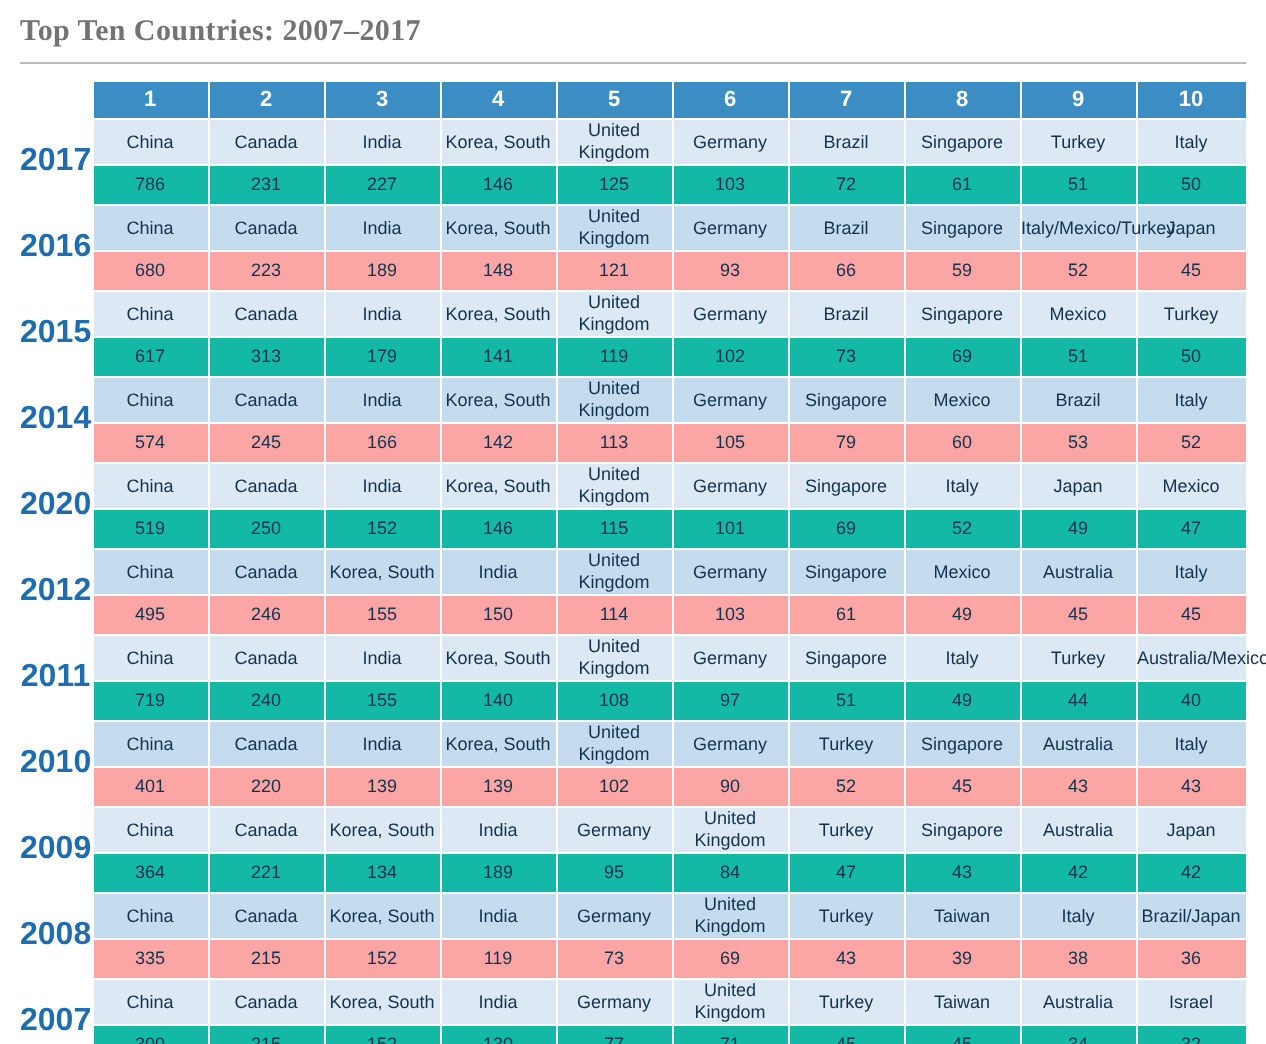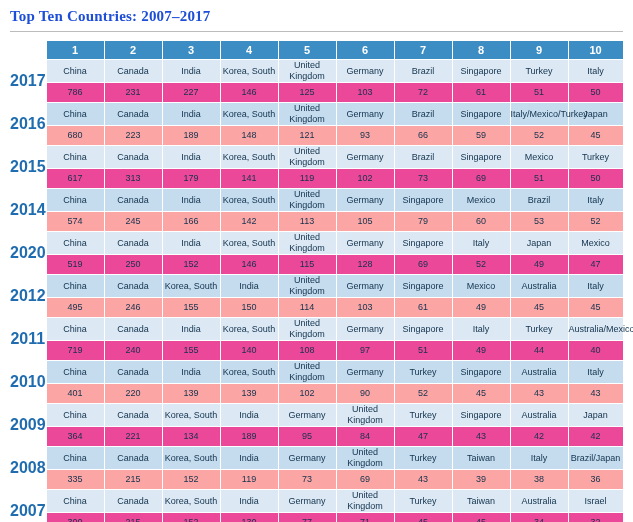--- a/index.html
+++ b/index.html
@@ -15,21 +15,21 @@
   }
   #page {
     position: relative;
     width: 633px;
     height: 522px;
   }
   #title {
     font-family: "Liberation Serif", serif;
     font-weight: bold;
     font-size: 15px;
-    color: #1d4ed8;
+    color: #737373;
     padding: 8px 0 0 10px;
     letter-spacing: 0.2px;
   }
   #title-rule {
     width: 613px;
     height: 1px;
     background: #bcbcbc;
     margin: 6px auto 0 10px;
   }
   table.grid {
@@ -75,21 +75,21 @@
     height: 19px;
   }
   .cell.name {
     font-weight: normal;
   }
   .cell.val {
     font-weight: normal;
   }
   .band-a .cell { background: #dce9f4; }
   .band-b .cell { background: #c5dcee; }
-  .band-a .cell.val { background: #ec4899; }
+  .band-a .cell.val { background: #14b8a6; }
   .band-b .cell.val { background: #fca5a5; }
 </style>
 </head>
 <body>
 
 <div id="page">
 
   <div id="title">Top Ten Countries: 2007–2017</div>
   <div id="title-rule"></div>
 
@@ -236,21 +236,21 @@
           <td class="cell name">Italy</td>
           <td class="cell name">Japan</td>
           <td class="cell name">Mexico</td>
         </tr>
         <tr class="band-a">
           <td class="cell val">519</td>
           <td class="cell val">250</td>
           <td class="cell val">152</td>
           <td class="cell val">146</td>
           <td class="cell val">115</td>
-          <td class="cell val">128</td>
+          <td class="cell val">101</td>
           <td class="cell val">69</td>
           <td class="cell val">52</td>
           <td class="cell val">49</td>
           <td class="cell val">47</td>
         </tr>
         <tr class="band-b">
           <td class="yearcell" rowspan="2">2012</td>
           <td class="cell name">China</td>
           <td class="cell name">Canada</td>
           <td class="cell name">Korea, South</td>

